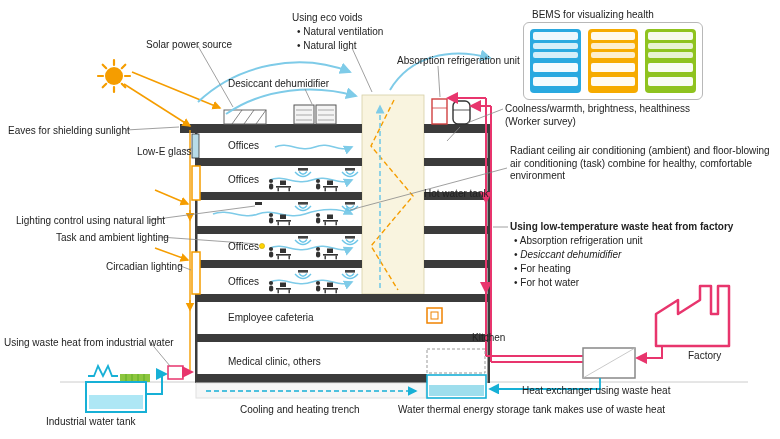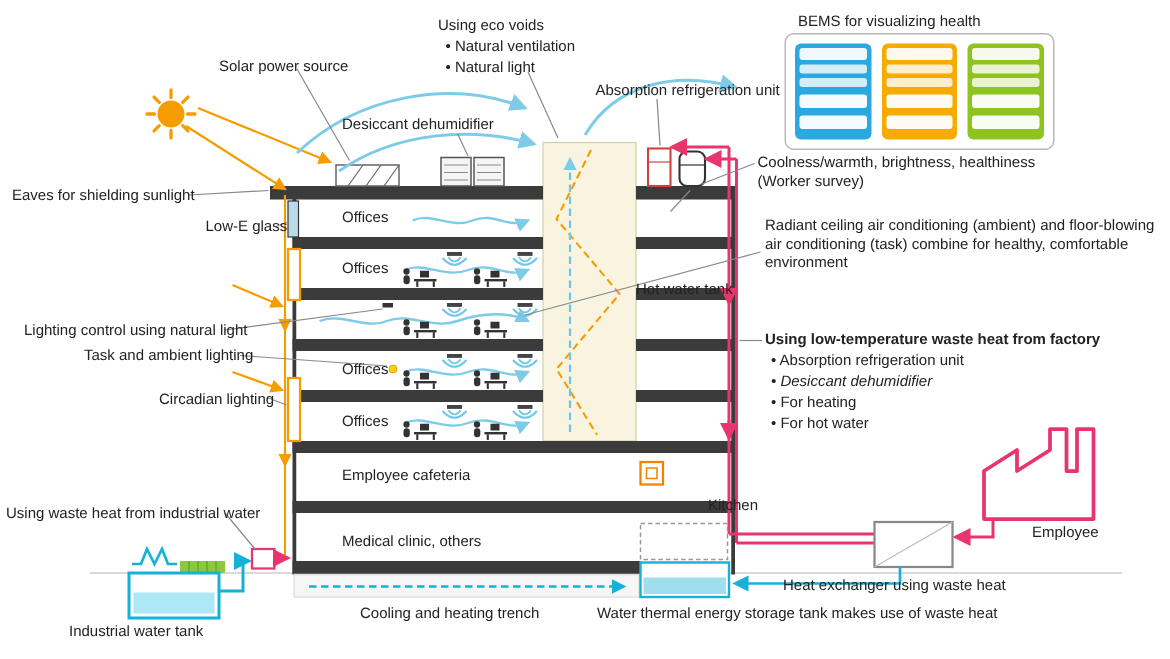--- a/index.html
+++ b/index.html
@@ -302,18 +302,18 @@
   <div class="lbl l-fw-t">Using low-temperature waste heat from factory</div>
   <div class="lbl l-fw-0">• Absorption refrigeration unit</div>
   <div class="lbl l-fw-1">• Desiccant dehumidifier</div>
   <div class="lbl l-fw-2">• For heating</div>
   <div class="lbl l-fw-3">• For hot water</div>
   <div class="lbl l-off4">Offices</div>
   <div class="lbl l-caf">Employee cafeteria</div>
   <div class="lbl l-kitchen">Kitchen</div>
   <div class="lbl l-iw">Using waste heat from industrial water</div>
   <div class="lbl l-med">Medical clinic, others</div>
-  <div class="lbl l-factory">Employee</div>
+  <div class="lbl l-factory">Factory</div>
   <div class="lbl l-hx">Heat exchanger using waste heat</div>
   <div class="lbl l-itank">Industrial water tank</div>
   <div class="lbl l-trench">Cooling and heating trench</div>
   <div class="lbl l-storage">Water thermal energy storage tank makes use of waste heat</div>
 </div>
 
 </body></html>

